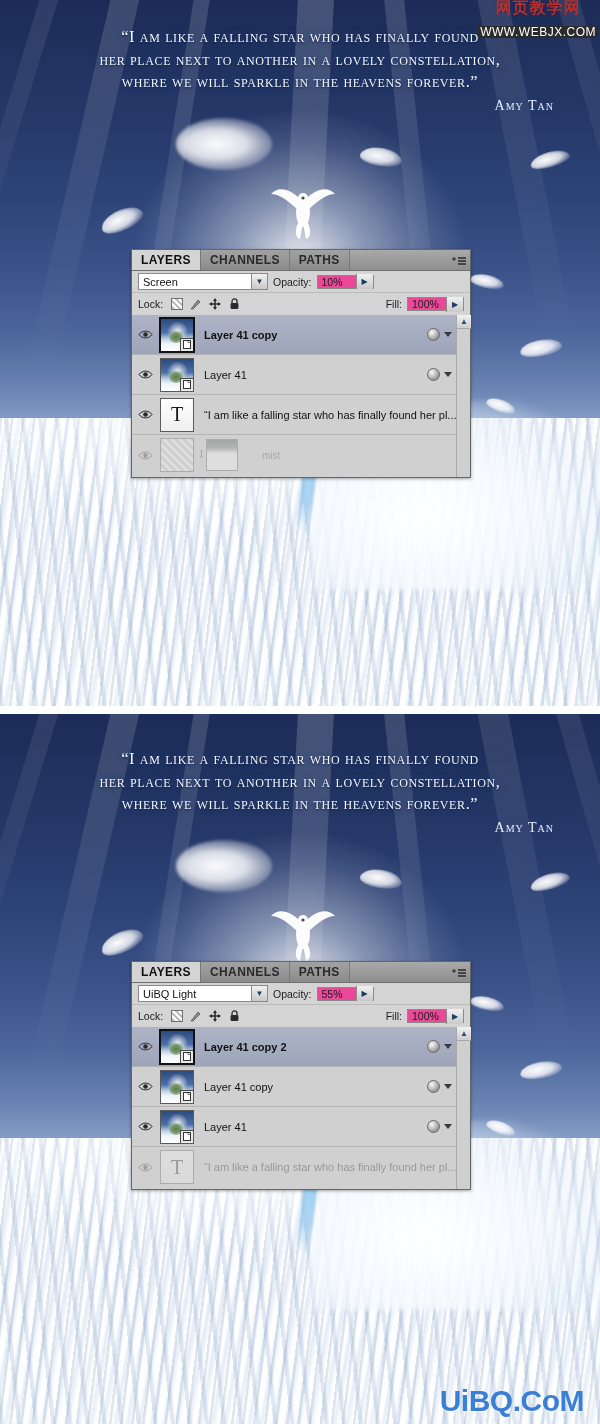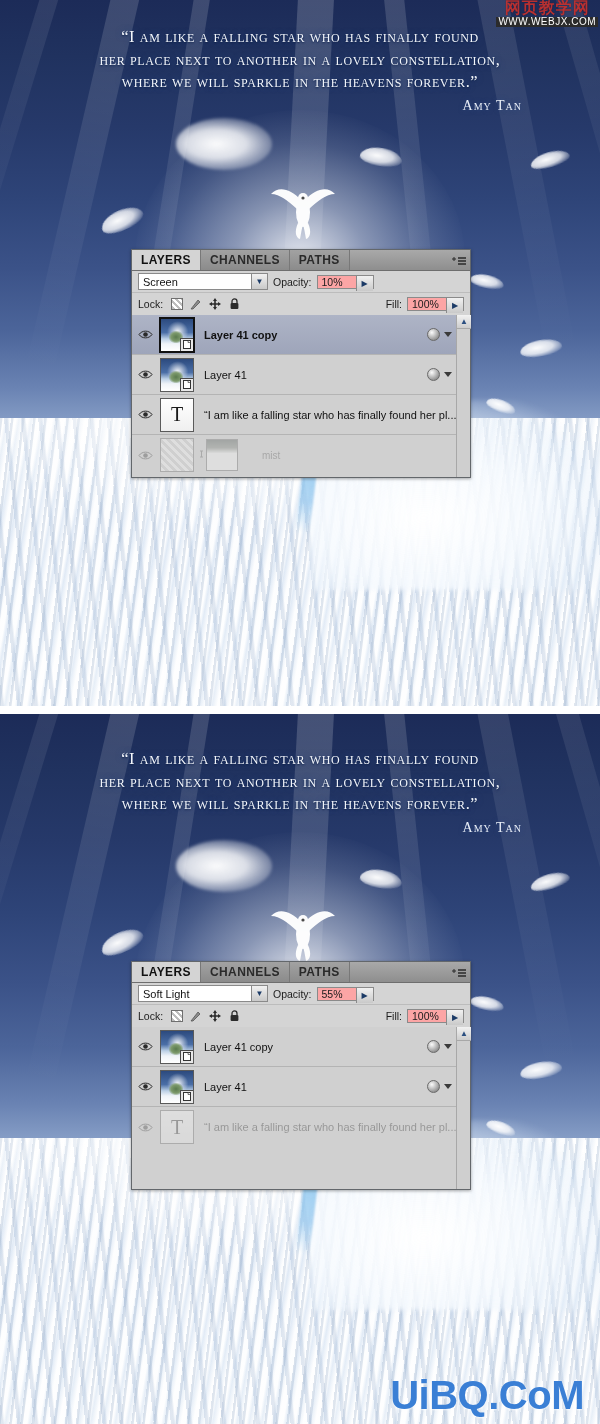--- a/index.html
+++ b/index.html
@@ -65,21 +65,21 @@
   
   .quote {
     position: absolute; left: 0; width: 600px; text-align: center;
     font-family: "Liberation Serif", serif;
     color: #f3f6fb;
     text-shadow: 0 0 6px rgba(40,70,130,.85), 0 1px 2px rgba(10,25,60,.9);
     letter-spacing: .6px;
   }
   .quote .ln { display: block; font-size: 16.5px; line-height: 22.5px; font-variant: small-caps; white-space: nowrap; }
   .author {
-    position: absolute; width: 600px; text-align: right; padding-right: 78px;
+    position: absolute; width: 600px; text-align: right; padding-right: 46px;
     font-family: "Liberation Serif", serif; font-variant: small-caps;
     font-size: 14px; letter-spacing: 1px; color: #e9eef7;
     text-shadow: 0 0 5px rgba(40,70,130,.8);
   }
 
   
   .feather { position: absolute; background: radial-gradient(ellipse at 40% 45%, rgba(255,255,255,.98), rgba(255,255,255,.78) 45%, rgba(255,255,255,.12) 78%, rgba(255,255,255,0) 100%); border-radius: 50% 50% 50% 50%/60% 60% 40% 40%; filter: blur(.6px); }
   .cloudpuff { position:absolute; background: radial-gradient(ellipse at 42% 50%, rgba(255,255,255,.98), rgba(255,255,255,.82) 38%, rgba(255,255,255,.25) 72%, rgba(255,255,255,0) 100%); border-radius:50%; filter: blur(1.4px); }
   .dove { position: absolute; }
 
@@ -115,21 +115,21 @@
     border: 1px solid #8a8a8a; display: flex; align-items: center;
     padding-left: 4px; font-size: 11px; color: #111;
   }
   .combo .arrow {
     position: absolute; right: 0; top: 0; width: 16px; height: 15px;
     background: linear-gradient(180deg,#f1f1f1,#c9c9c9); border-left: 1px solid #8a8a8a;
     display:flex; align-items:center; justify-content:center; font-size:8px; color:#1b3a66;
   }
   .lbl { font-size: 10.5px; color: #1c1c1c; }
   .numfield {
-    display: flex; align-items: flex-start; height: 14px; border: 1px solid #8a8a8a; background: #fca5a5;
+    display: flex; align-items: center; height: 14px; border: 1px solid #8a8a8a; background: #ec4899;
   }
   .numfield .val { width: 38px; padding-left: 4px; font-size: 10.5px; }
   .numfield .spin {
     width: 17px; height: 15px; background: linear-gradient(180deg,#f1f1f1,#c9c9c9);
     border-left: 1px solid #8a8a8a; display:flex; align-items:center; justify-content:center;
     font-size:8px; color:#1b3a66;
   }
   .lockicons { display: flex; align-items: center; gap: 7px; margin-left: 3px; }
   .lk { width: 12px; height: 12px; display:flex; align-items:center; justify-content:center; }
   .lk-trans { background: linear-gradient(45deg,#fff 25%,#bdbdbd 25%,#bdbdbd 50%,#fff 50%,#fff 75%,#bdbdbd 75%); background-size: 6px 6px; border:1px solid #6f6f6f; }
@@ -180,24 +180,24 @@
     width: 14px; height: 14px; background: linear-gradient(180deg,#f2f2f2,#cdcdcd);
     border-bottom: 1px solid #a8a8a8; display:flex; align-items:center; justify-content:center;
     font-size: 8px; color: #2b4f80;
   }
   .mist-label { font-size: 10px; color: #4a4a4a; padding-left: 24px; }
 
   
   .wm-top { position: absolute; right: 2px; top: 0; text-align: center; line-height: 1; }
   .wm-cn { font-size: 16px; color: #c3312f; font-weight: bold; letter-spacing: 1px;
            text-shadow: 0 0 1px rgba(0,0,0,.5); opacity: .92; }
-  .wm-url { font-size: 10px; color: #ffffff; background: #2b2b2b; letter-spacing: .5px; padding: 0 2px; margin-top: 1px; }
+  .wm-url { font-size: 12px; color: #ffffff; background: #2b2b2b; letter-spacing: .5px; padding: 0 2px; margin-top: 10px; }
   .wm-bottom {
     position: absolute; right: 16px; bottom: 6px;
-    font-family: "Liberation Sans", sans-serif; font-size: 40px; font-weight: bold;
+    font-family: "Liberation Sans", sans-serif; font-size: 30px; font-weight: bold;
     color: #3a7fd5; letter-spacing: -0.5px;
     text-shadow: 0 1px 2px rgba(255,255,255,.8);
   }
 </style>
 </head>
 <body>
 
 <div class="page">
 
   <div class="shot" id="shot1">
@@ -457,21 +457,21 @@
         <div class="ps-menu-icon">
           <svg width="14" height="10" viewBox="0 0 14 10">
               <path d="M0 2 L4 2 M2 0 L2 4" stroke="#2b2b2b" stroke-width="1"></path>
               <path d="M6 1h8M6 4h8M6 7h8" stroke="#2b2b2b" stroke-width="1.4"></path>
             </svg>
         </div>
       </div>
 
       <div class="ps-row blend">
         <div class="combo">
-          <span>Soft Light</span>
+          <span>UiBQ Light</span>
           <span class="arrow">▼</span>
         </div>
         <span class="lbl">Opacity:</span>
         <div class="numfield">
           <span class="val">55%</span>
           <span class="spin">▶</span>
         </div>
       </div>
 
       <div class="ps-row">
@@ -496,20 +496,44 @@
           </span>
         </div>
         <span class="lbl" style="margin-left:auto;">Fill:</span>
         <div class="numfield">
           <span class="val">100%</span>
           <span class="spin">▶</span>
         </div>
       </div>
 
       <div class="ps-list" style="height:162px;">
+        <div class="layer-row selected">
+          <div class="eye">
+            <svg width="15" height="11" viewBox="0 0 15 11">
+                <path d="M1 5.5 C4 1 11 1 14 5.5 C11 10 4 10 1 5.5 Z" fill="none" stroke="#2b2b2b" stroke-width="1"></path>
+                <circle cx="7.5" cy="5.5" r="2.3" fill="#2b2b2b"></circle>
+              </svg>
+          </div>
+          <div class="thumb-wrap">
+            <div class="thumb sel-outline">
+              <div class="thumb-img"></div>
+              <div class="badge">
+                <svg width="9" height="9" viewBox="0 0 9 9">
+                    <rect x=".5" y=".5" width="7" height="8" fill="#fff" stroke="#333"></rect>
+                    <path d="M5 .5 v2 h2" fill="#ccc" stroke="#333" stroke-width=".6"></path>
+                  </svg>
+              </div>
+            </div>
+          </div>
+          <div class="layer-name bold">Layer 41 copy 2</div>
+          <div class="row-right">
+            <span class="fx-circle"></span>
+            <span class="tri-down"></span>
+          </div>
+        </div>
         <div class="layer-row">
           <div class="eye">
             <svg width="15" height="11" viewBox="0 0 15 11">
                 <path d="M1 5.5 C4 1 11 1 14 5.5 C11 10 4 10 1 5.5 Z" fill="none" stroke="#2b2b2b" stroke-width="1"></path>
                 <circle cx="7.5" cy="5.5" r="2.3" fill="#2b2b2b"></circle>
               </svg>
           </div>
           <div class="thumb-wrap">
             <div class="thumb">
               <div class="thumb-img"></div>

